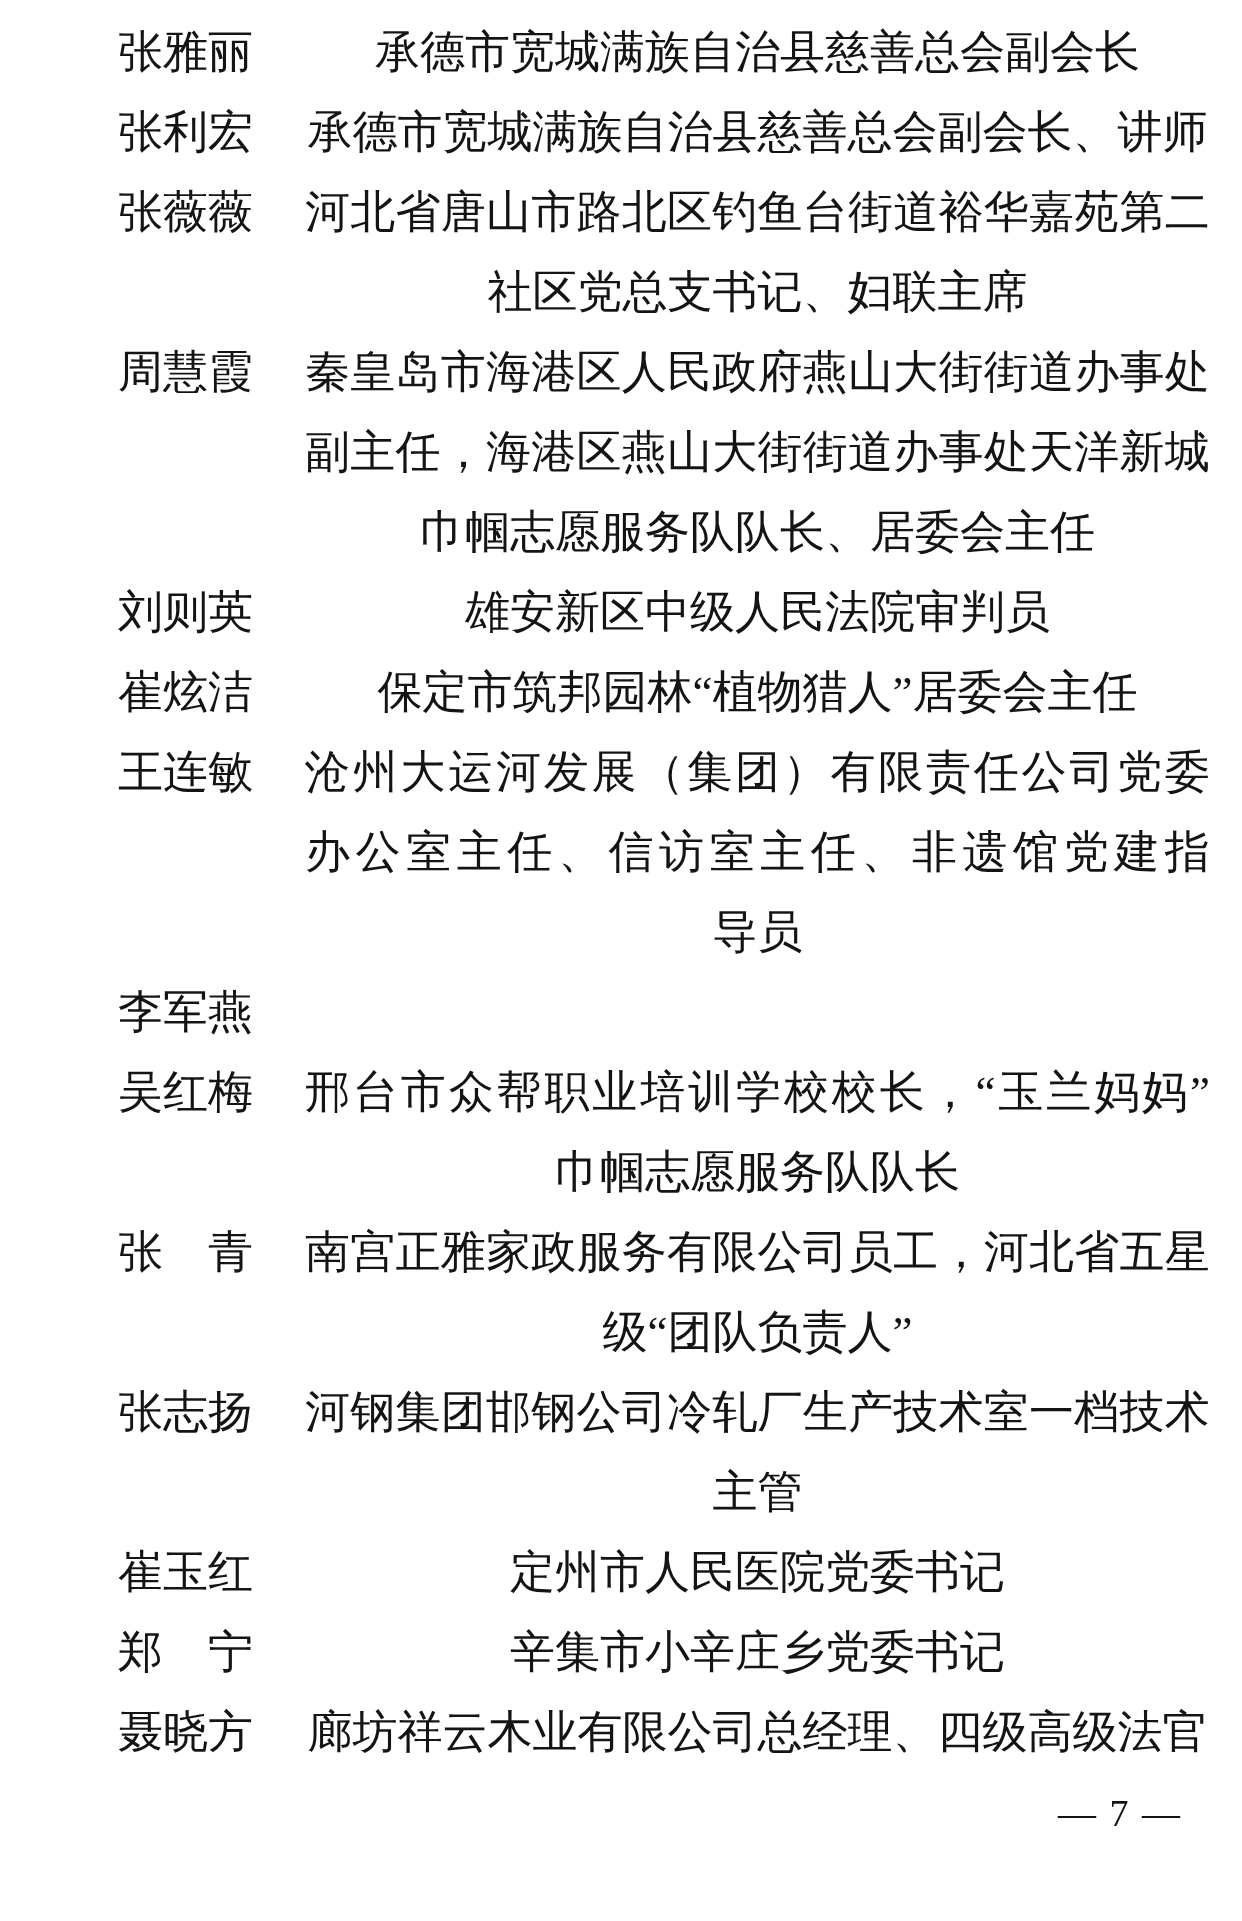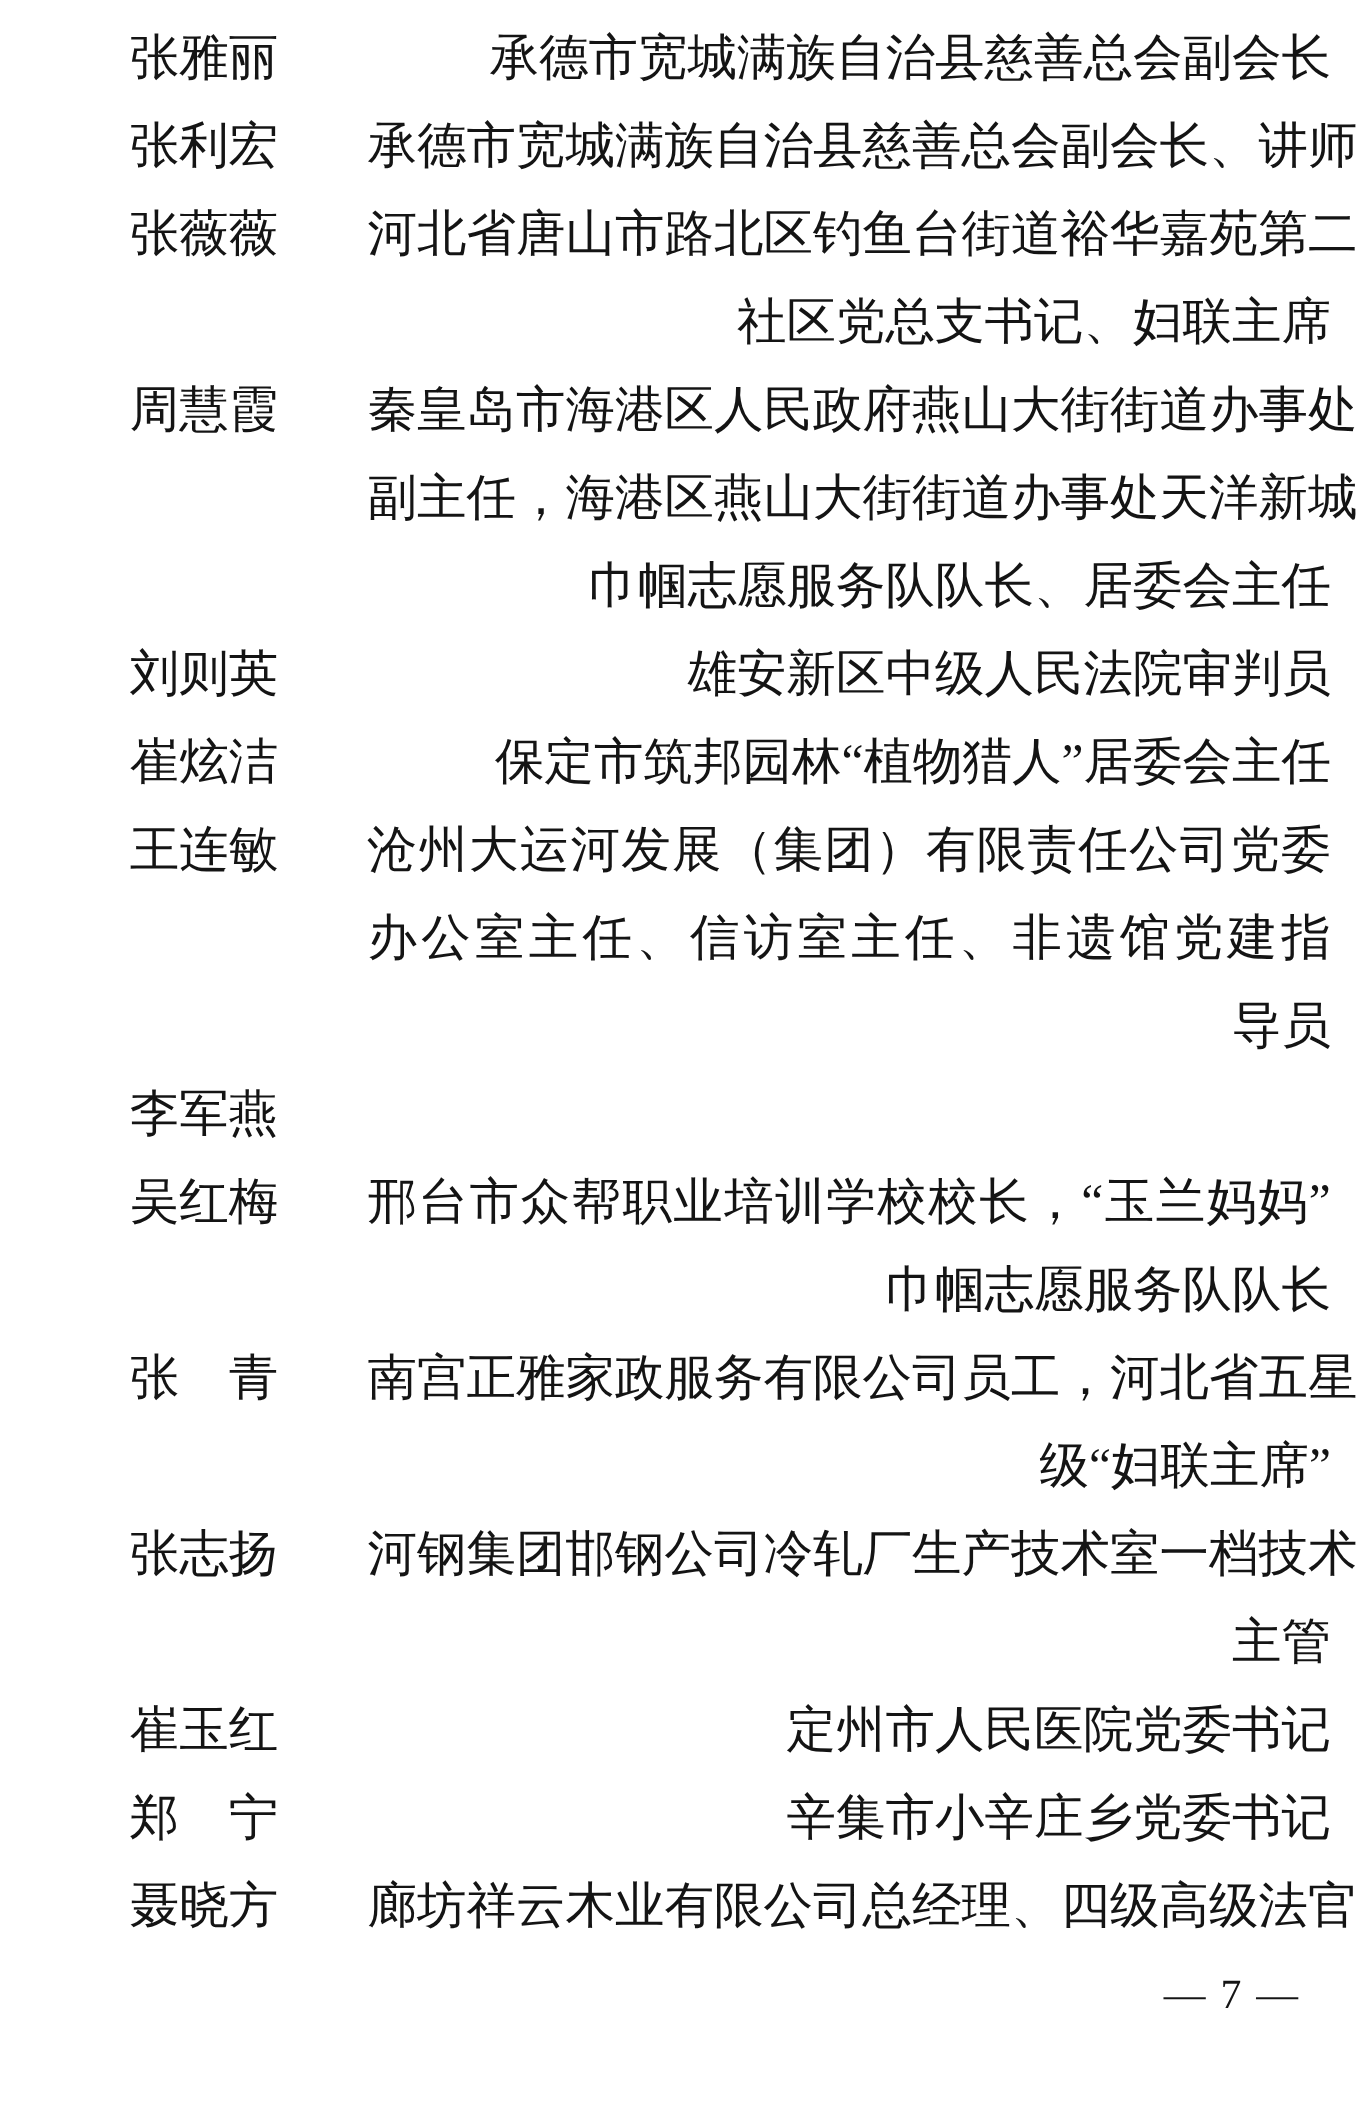--- a/index.html
+++ b/index.html
@@ -37,22 +37,21 @@
   }
   .desc {
     flex: none;
     width: 905px;
     font-size: 45px;
     line-height: 80px;
   }
   .line {
     height: 80px;
     white-space: nowrap;
-    text-align: right;
-    margin-left: 29px;
+    text-align: center;
   }
   .line.justify {
     display: flex;
     justify-content: space-between;
   }
   .page-num {
     margin-top: 18px;
     padding-right: 60px;
     text-align: right;
     font-size: 38px;
@@ -311,21 +310,21 @@
             <span>司</span>
             <span>员</span>
             <span>工</span>
             <span>，</span>
             <span>河</span>
             <span>北</span>
             <span>省</span>
             <span>五</span>
             <span>星</span>
           </div>
-          <div class="line">级“妇联主席”</div>
+          <div class="line">级“团队负责人”</div>
         </div>
   </div>
 
   <div class="entry">
     <div class="name">
           <span>张</span>
           <span>志</span>
           <span>扬</span>
         </div>
     <div class="desc">

